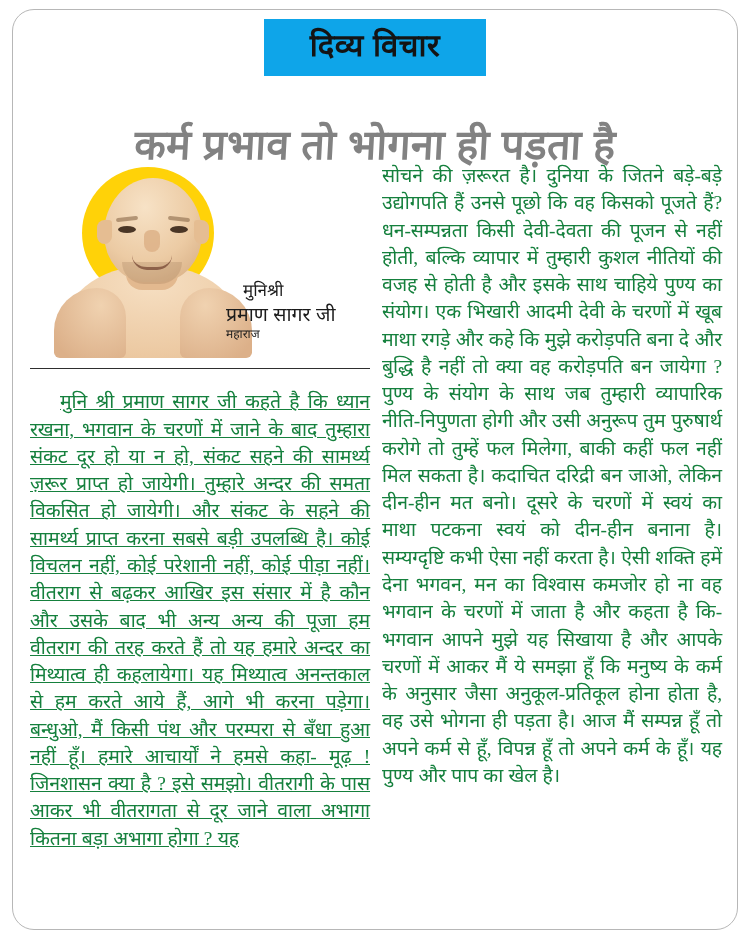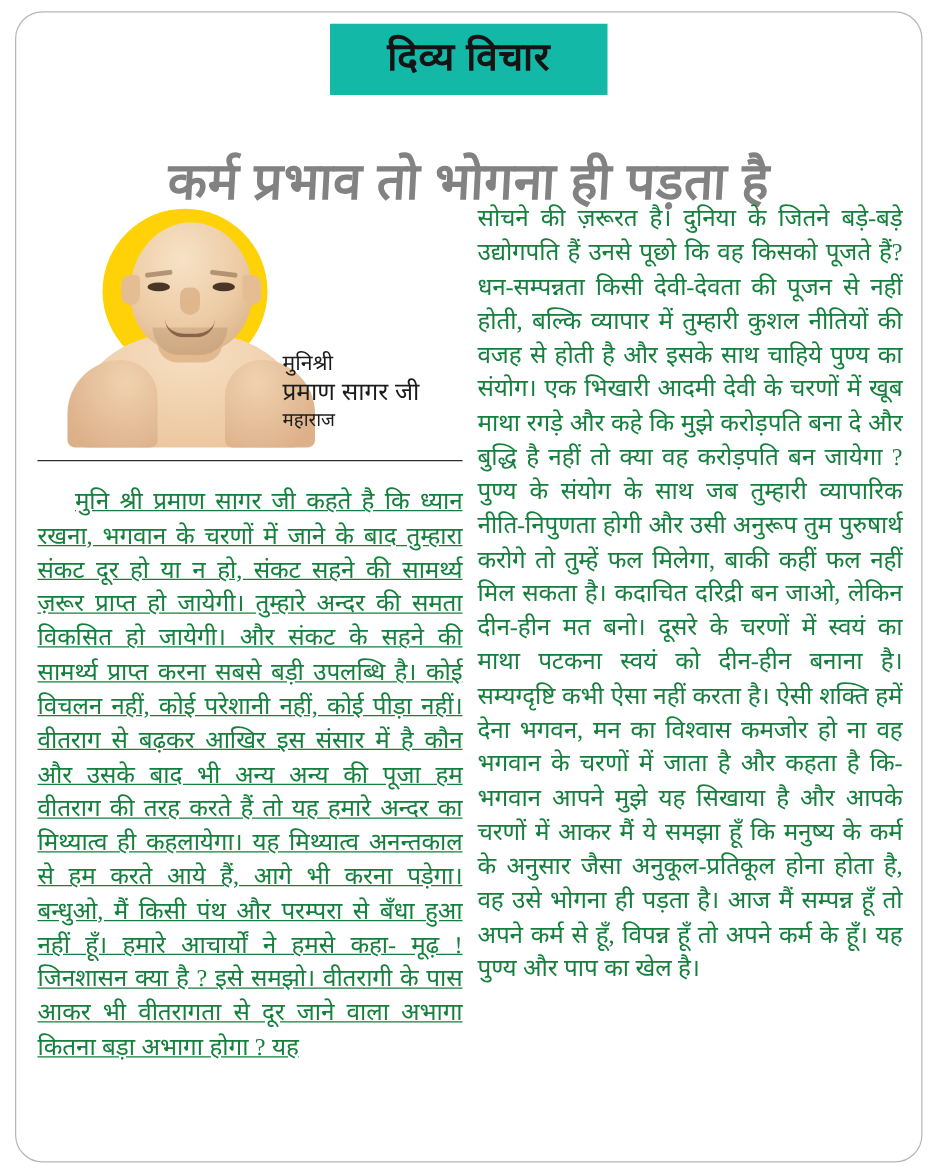--- a/index.html
+++ b/index.html
@@ -45,21 +45,21 @@
   .kicker-wrap {
     position: absolute;
     left: 0;
     top: 9px;
     width: 100%;
     text-align: center;
     line-height: 0;
   }
   .kicker {
     display: inline-block;
-    background: #14b8a6;
+    background: #0ea5e9;
     color: #141414;
     font-family: "Liberation Sans", "DejaVu Sans", sans-serif;
     font-weight: bold;
     font-size: 31px;
     line-height: 1.42;
     letter-spacing: 0.5px;
     padding: 5px 46px 8px 46px;
   }
 
   .headline {
@@ -239,29 +239,30 @@
     left: 196px;
     top: 118px;
     width: 150px;
     text-align: left;
     color: #1b1b1b;
     font-family: "Liberation Sans", "DejaVu Sans", sans-serif;
   }
   .caption .cap-1 {
     font-size: 17px;
     line-height: 1.28;
+    margin-left: 17px;
   }
   .caption .cap-2 {
     font-size: 19.5px;
     font-weight: normal;
     line-height: 1.3;
     white-space: nowrap;
   }
   .caption .cap-3 {
-    font-size: 15px;
+    font-size: 12px;
     line-height: 1.3;
   }
 
   .rule {
     position: relative;
     width: 100%;
     height: 0;
     border-top: 1.6px solid #2e2e2e;
     margin: 6px 0 5px 0;
   }

